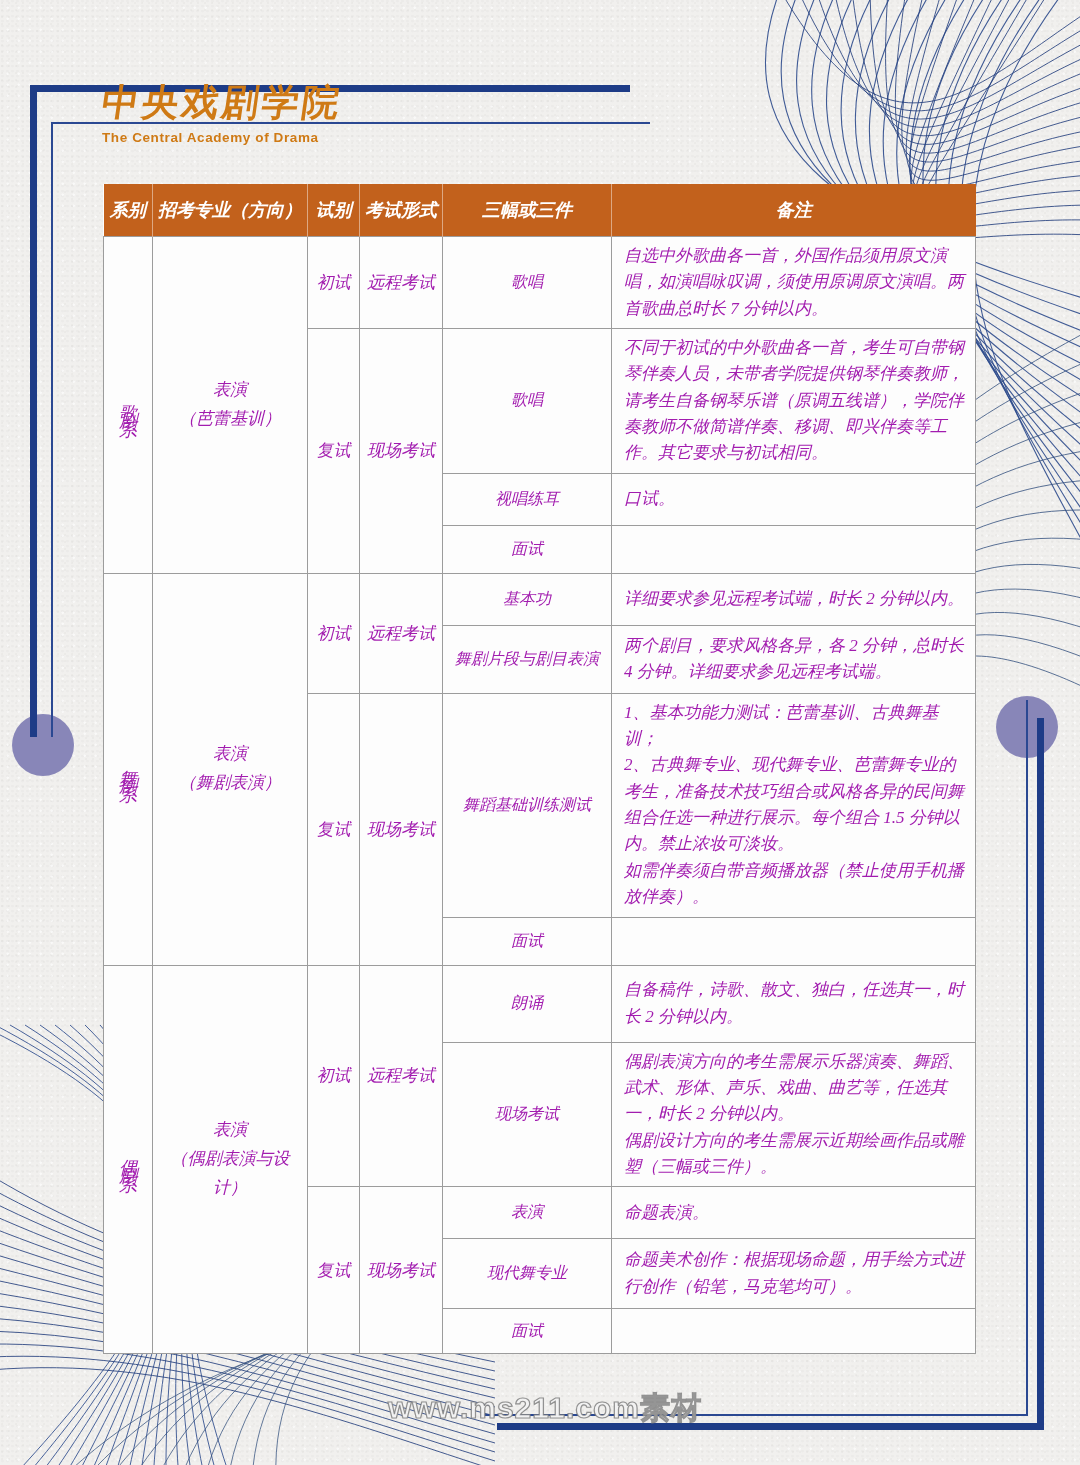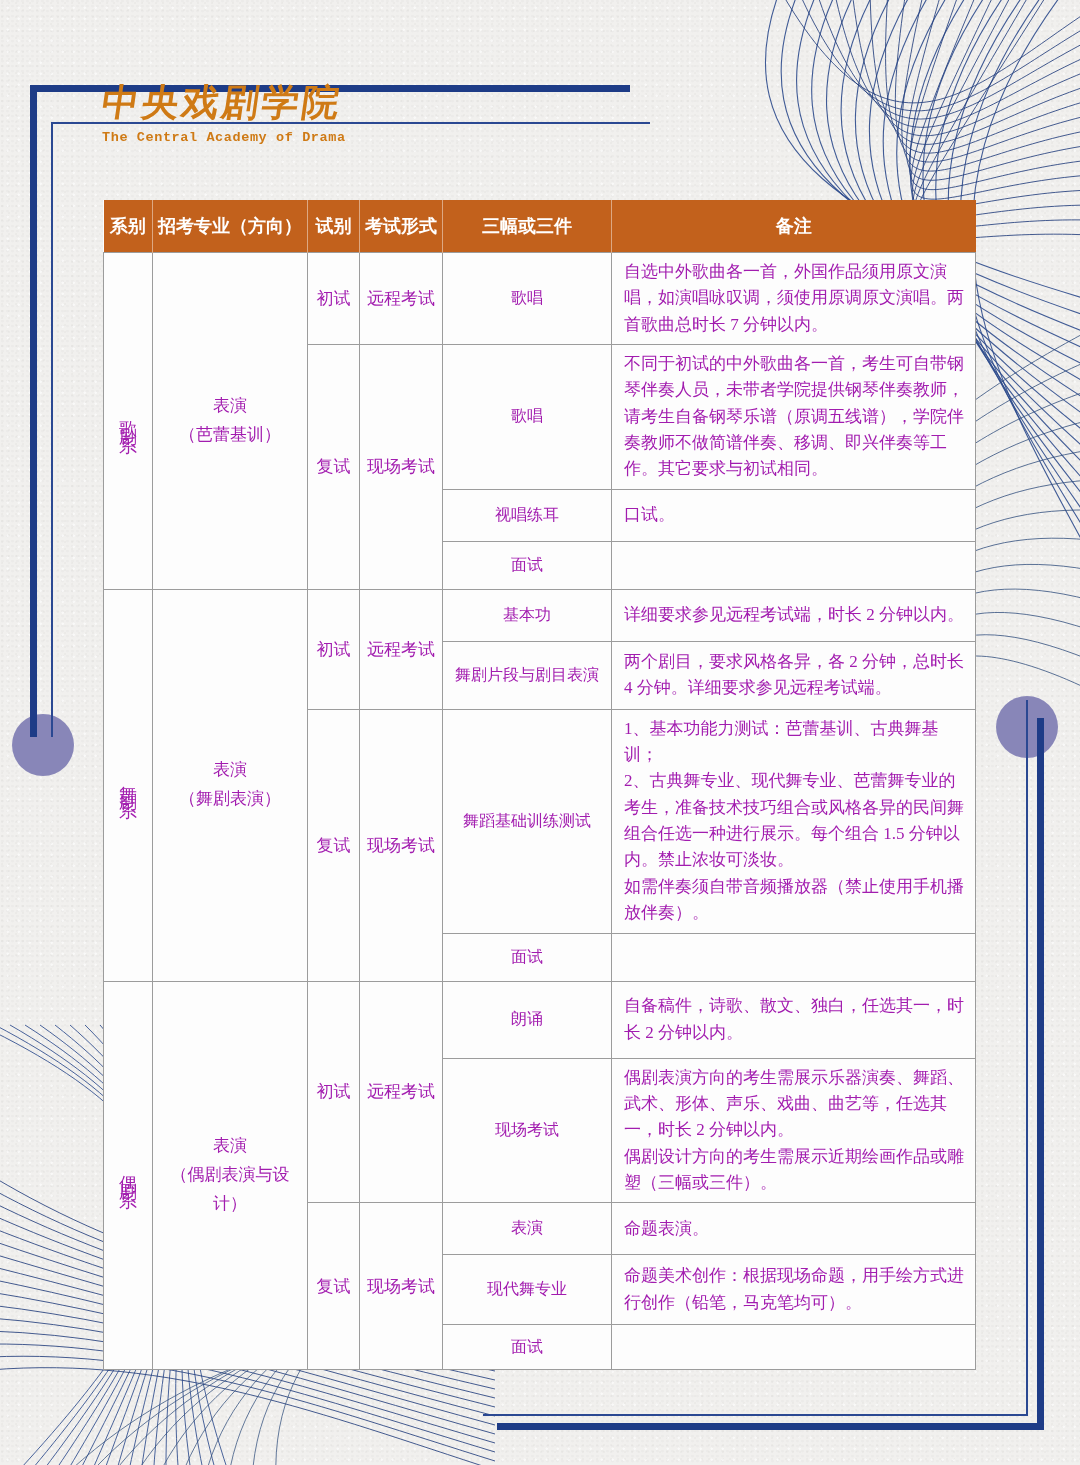--- a/index.html
+++ b/index.html
@@ -21,25 +21,25 @@
   .dot{position:absolute;width:62px;height:62px;border-radius:50%;background:#8886b8;}
 
   
   svg.guill{position:absolute;overflow:visible;}
 
   
   #logo{position:absolute;left:102px;top:78px;color:#cf7a15;}
   #logo .cn{font-size:37px;font-weight:bold;letter-spacing:3px;transform:skewX(-8deg);
             font-family:"Liberation Serif","DejaVu Serif",serif;}
   #logo .en{font-size:13.5px;font-weight:bold;letter-spacing:0.6px;margin-top:2px;
-            font-family:Liberation Mono, monospace;}
-
-  
-  #exam-table{position:absolute;left:103px;top:200px;width:872px;border-collapse:collapse;
-              table-layout:fixed;background:#fdfdfd;}
+            font-family:Liberation Sans, sans-serif;}
+
+  
+  #exam-table{position:absolute;left:103px;top:184px;width:872px;border-collapse:collapse;
+              table-layout:fixed;background:#fdfdfd;font-style:italic;}
   #exam-table th{background:#c2611c;color:#ffffff;font-weight:bold;font-size:18px;
                  height:52px;border-left:1px solid rgba(255,255,255,0.45);padding:0;}
   #exam-table th:first-child{border-left:none;}
   #exam-table td{border:1px solid #9c9c9c;color:#a21caf;font-size:17px;
                  vertical-align:middle;text-align:center;padding:4px 6px;}
   #exam-table td.note{text-align:left;padding:6px 10px 6px 12px;line-height:1.55;
                       white-space:pre-line;font-size:17px;}
   #exam-table td.subject{font-size:16px;}
   #exam-table td.dept{font-size:18px;letter-spacing:2px;}
   #exam-table td.dept span{writing-mode:vertical-rl;text-orientation:upright;
@@ -268,14 +268,15 @@
           <td class="subject">现代舞专业</td>
           <td class="note">命题美术创作：根据现场命题，用手绘方式进行创作（铅笔，马克笔均可）。</td>
         </tr>
         <tr style="height: 45px;">
           <td class="subject">面试</td>
           <td class="note"></td>
         </tr>
       </tbody>
   </table>
 
+  <div id="watermark">www.ms211.com素材</div>
 
 </div>
 
 </body></html>

